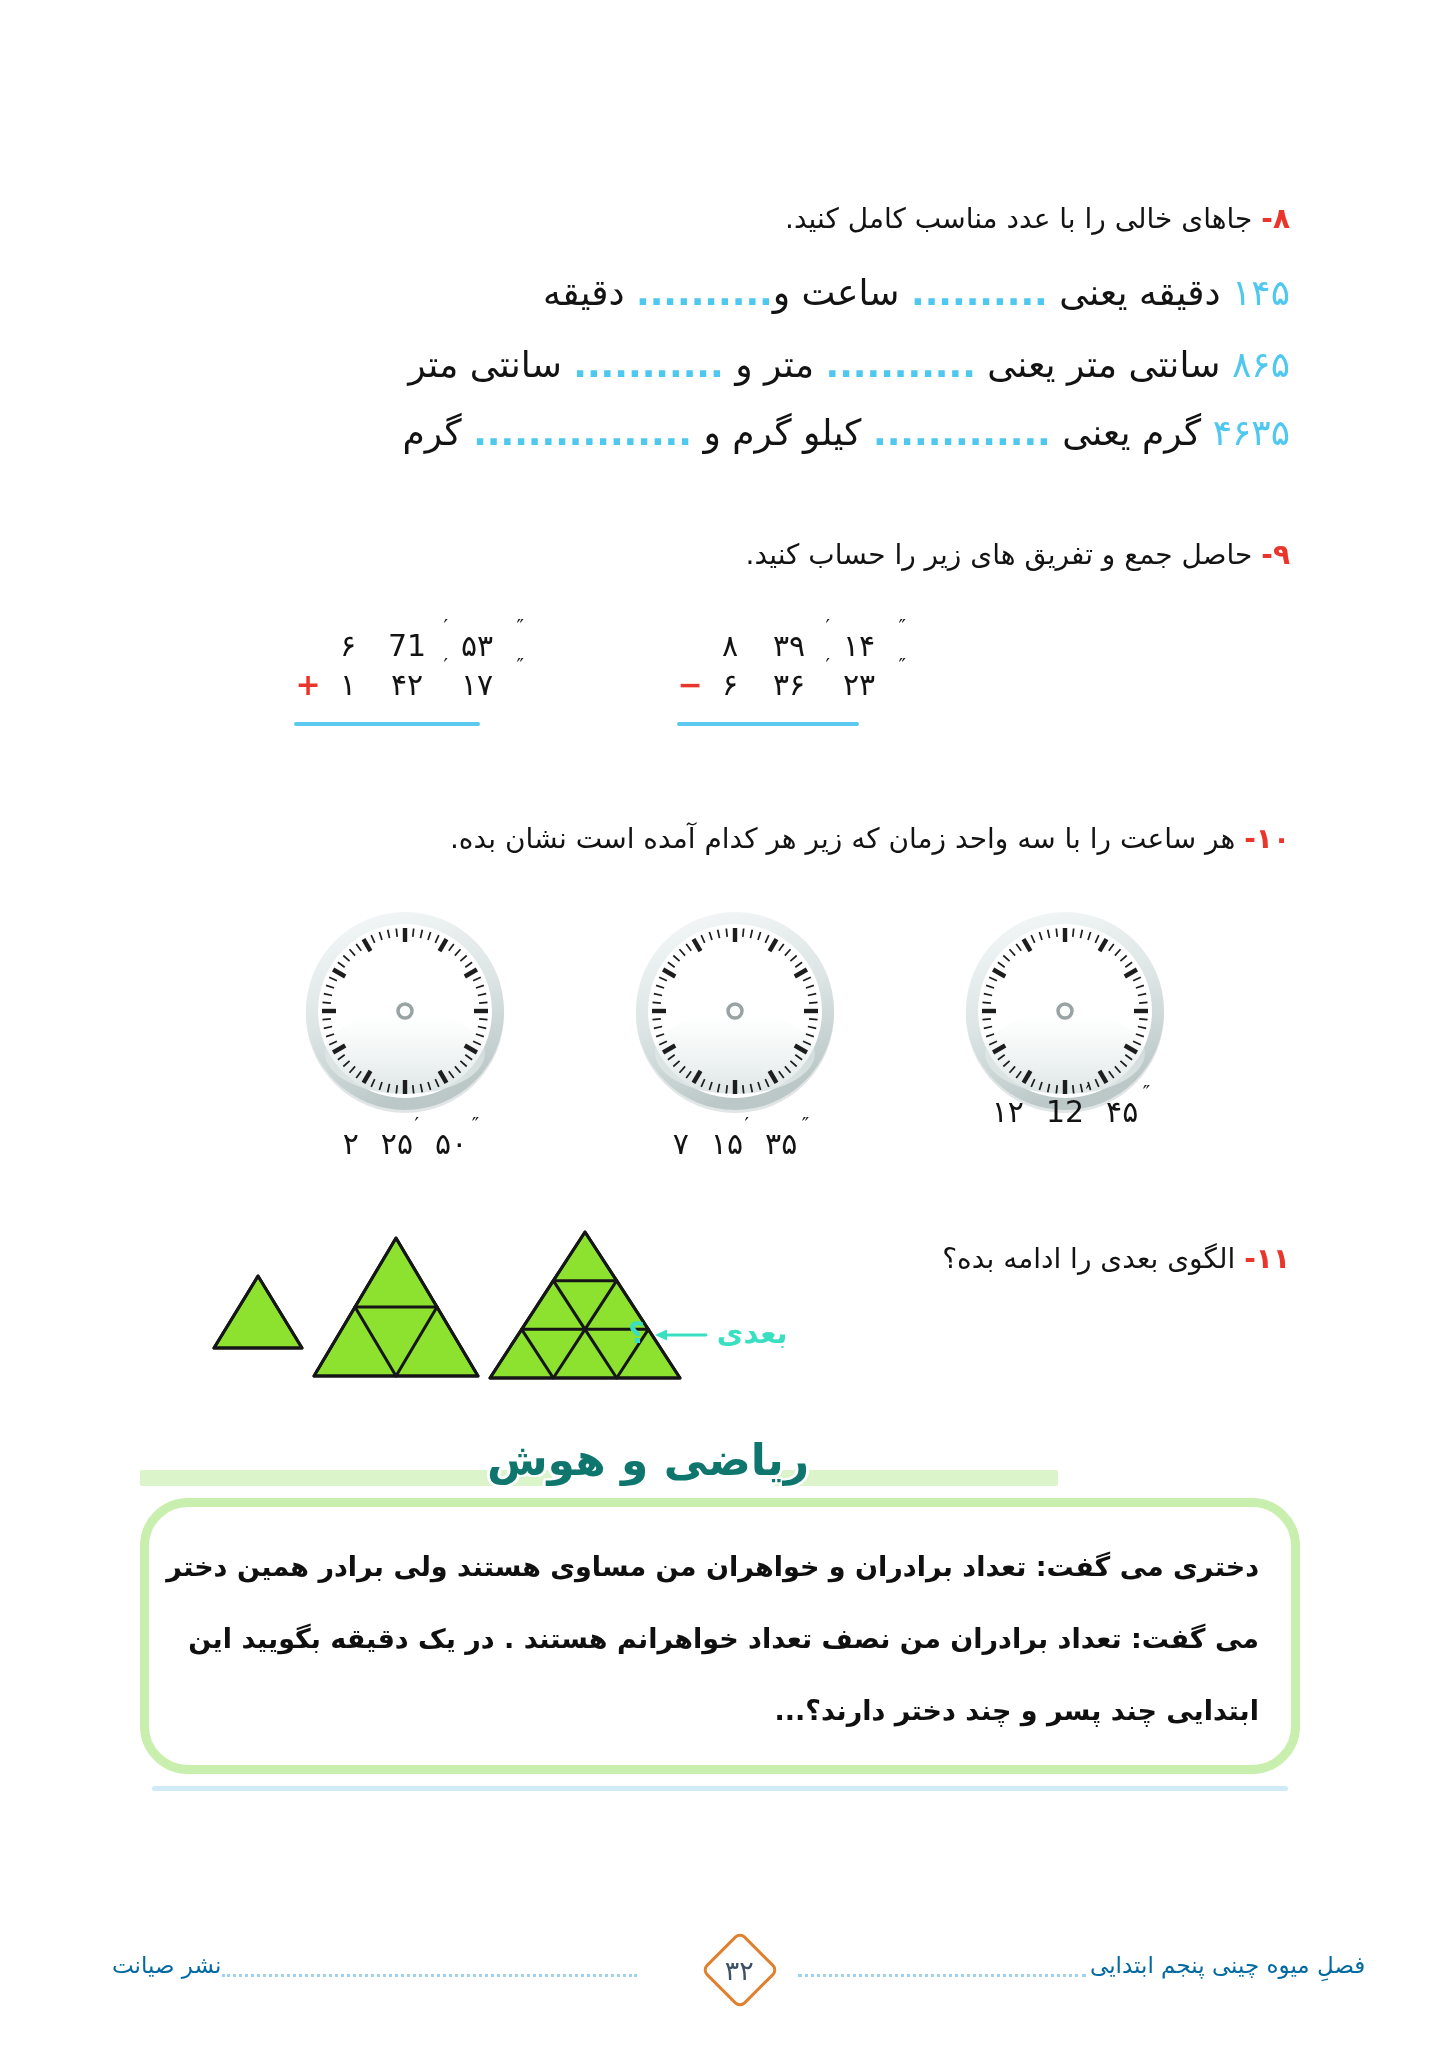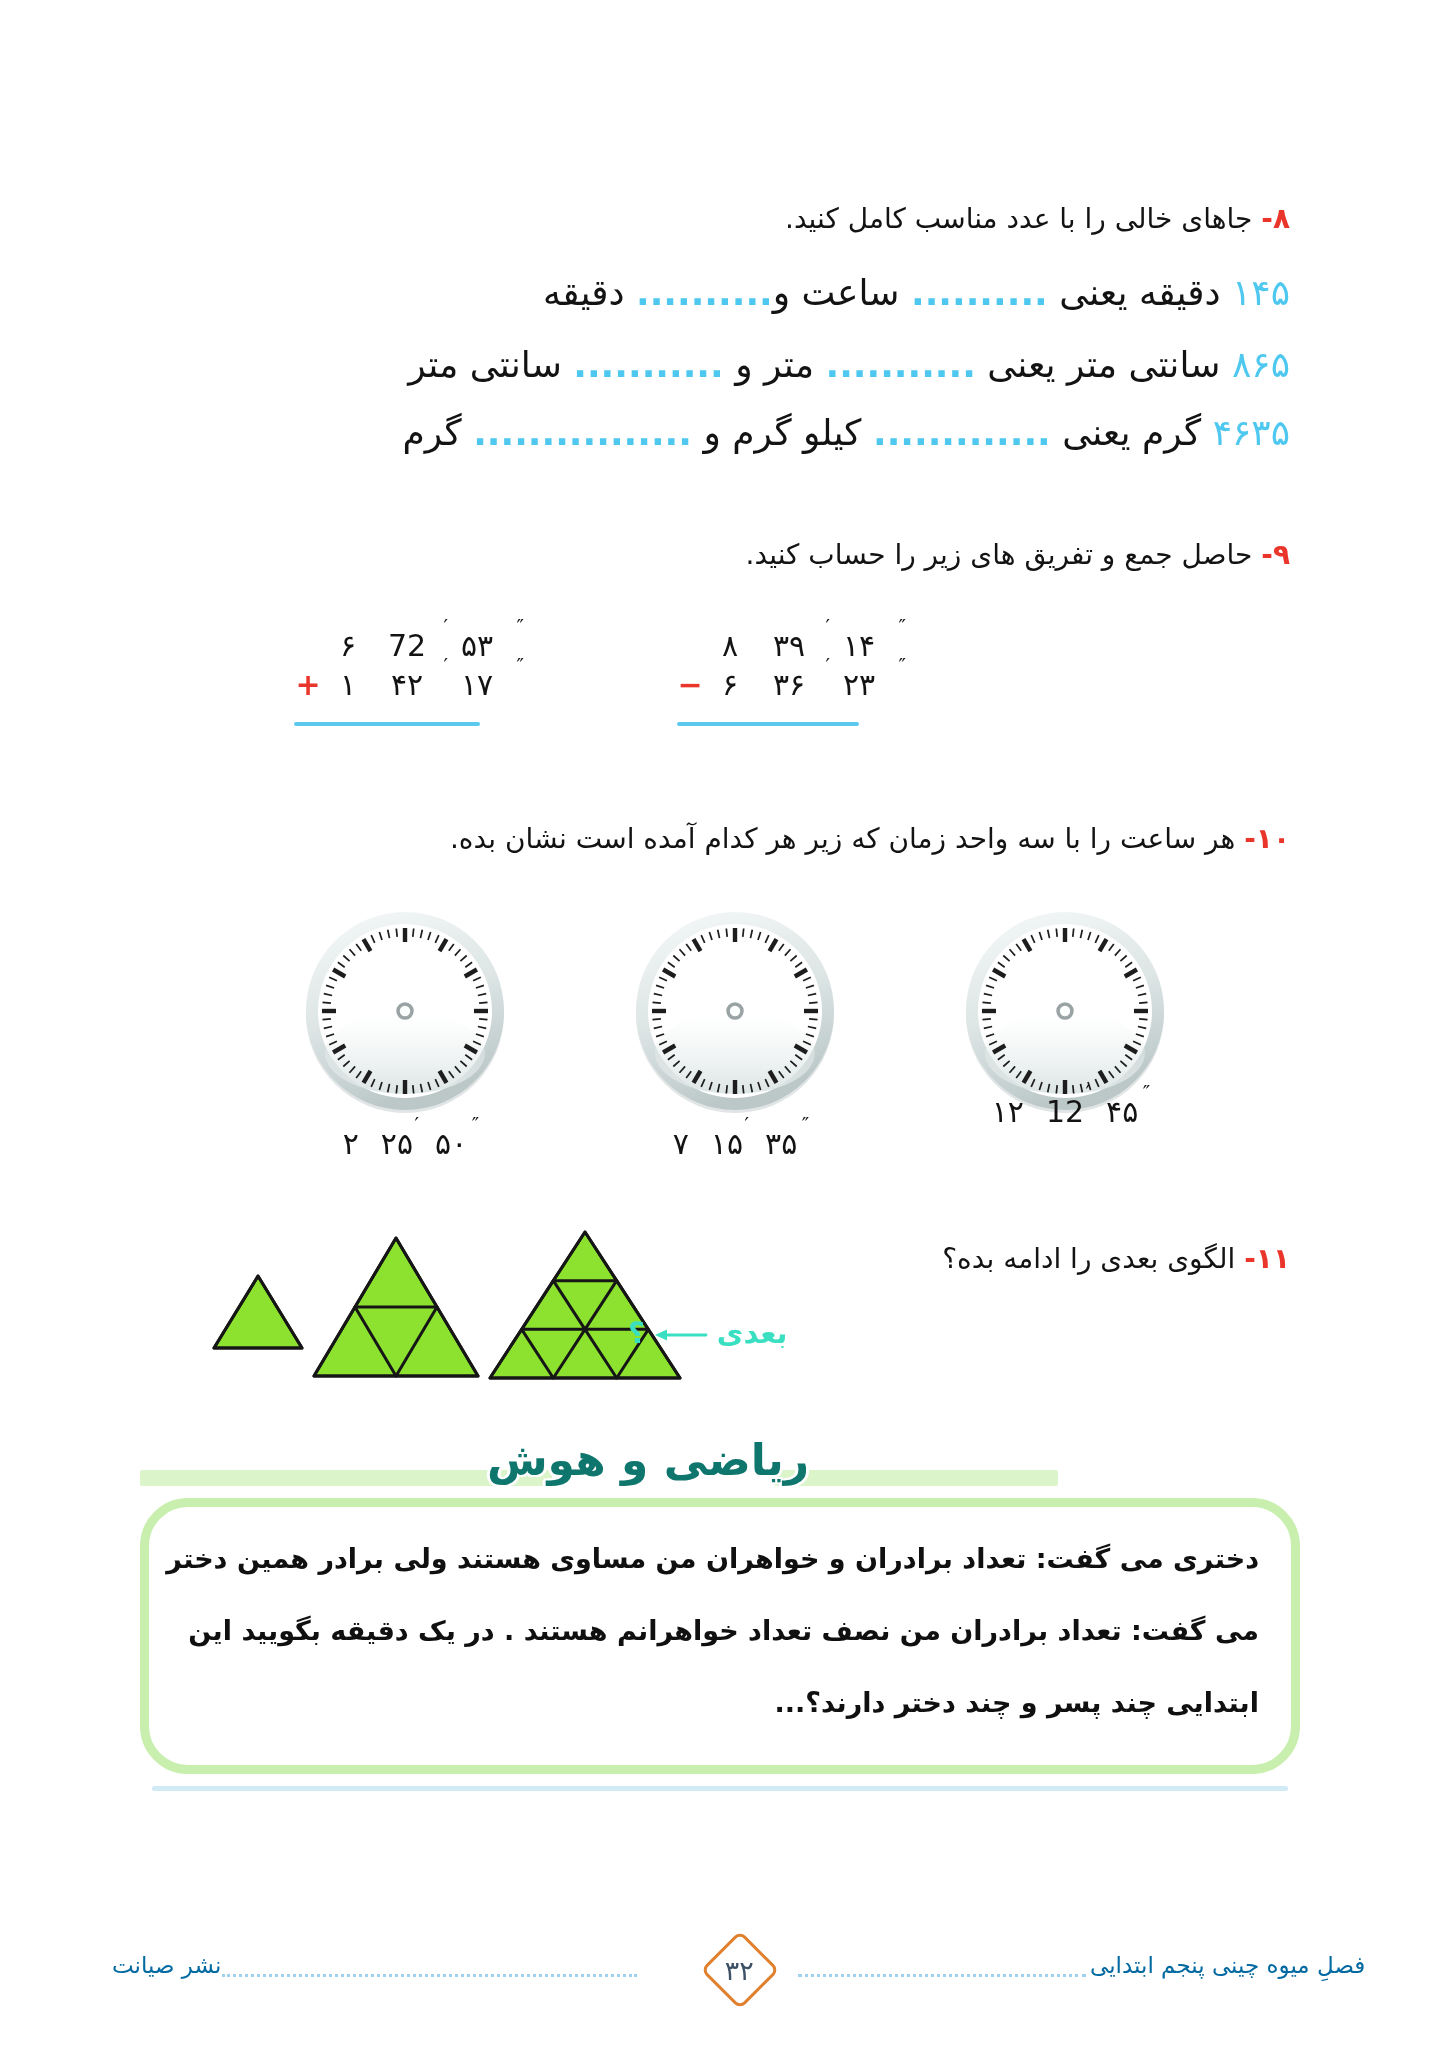--- a/index.html
+++ b/index.html
@@ -32,21 +32,21 @@
               color:#3adfc2;font-size:29px;font-weight:bold;}
 
   .bar{position:absolute;height:16px;background:#dcf4c9;border-radius:2px;}
   .box-title{position:absolute;left:520px;top:1424px;width:256px;height:70px;
              display:flex;justify-content:center;align-items:center;
              color:#0f766e;font-weight:bold;font-size:44px;white-space:nowrap;
              text-shadow:2px 2px 0 #fff,-2px -2px 0 #fff,2px -2px 0 #fff,-2px 2px 0 #fff,3px 0 0 #fff,-3px 0 0 #fff;}
 
   .gbox{position:absolute;left:140px;top:1498px;width:1160px;height:276px;
         border:9px solid #c9efae;border-radius:48px;box-sizing:border-box;background:#fff;}
-  .gbox-inner{padding:16px 32px 0;direction:rtl;}
+  .gbox-inner{padding:24px 32px 0;direction:rtl;}
   .gbox-line{font-size:27px;font-weight:bold;color:#101010;line-height:72px;
              text-align:right;white-space:nowrap;}
 
   .shadow-line{position:absolute;left:152px;top:1786px;width:1136px;height:5px;
                background:#c8e6f4;border-radius:3px;opacity:.85;}
 
   .footer-text{position:absolute;font-size:23px;color:#0369a1;direction:rtl;white-space:nowrap;}
   .leader{position:absolute;height:14px;border-bottom:3.5px dotted #9fd2ee;}
   .diamond{position:absolute;left:712px;top:1942px;width:56px;height:56px;
            border:3px solid #e0812f;border-radius:8px;transform:rotate(45deg);
@@ -90,21 +90,21 @@
   </div>
 
   <div class="qhead" style="top:538px;">
     <span class="qnum">۹-</span>
     <span>حاصل جمع و تفریق های زیر را حساب کنید.</span>
   </div>
 
   <div class="prob" style="left:292px;top:628px;">
     <span></span>
     <span class="cell"><span>۶</span></span>
-    <span class="cell"><span>72</span><span class="prime">′</span></span>
+    <span class="cell"><span>71</span><span class="prime">′</span></span>
     <span class="cell"><span>۵۳</span><span class="prime dbl">″</span></span>
     <span class="sign">+</span>
     <span class="cell"><span>۱</span></span>
     <span class="cell"><span>۴۲</span><span class="prime">′</span></span>
     <span class="cell"><span>۱۷</span><span class="prime dbl">″</span></span>
   </div>
   <div class="prob-rule" style="left:294px;top:722px;width:186px;"></div>
 
   <div class="prob" style="left:674px;top:628px;">
     <span></span>

